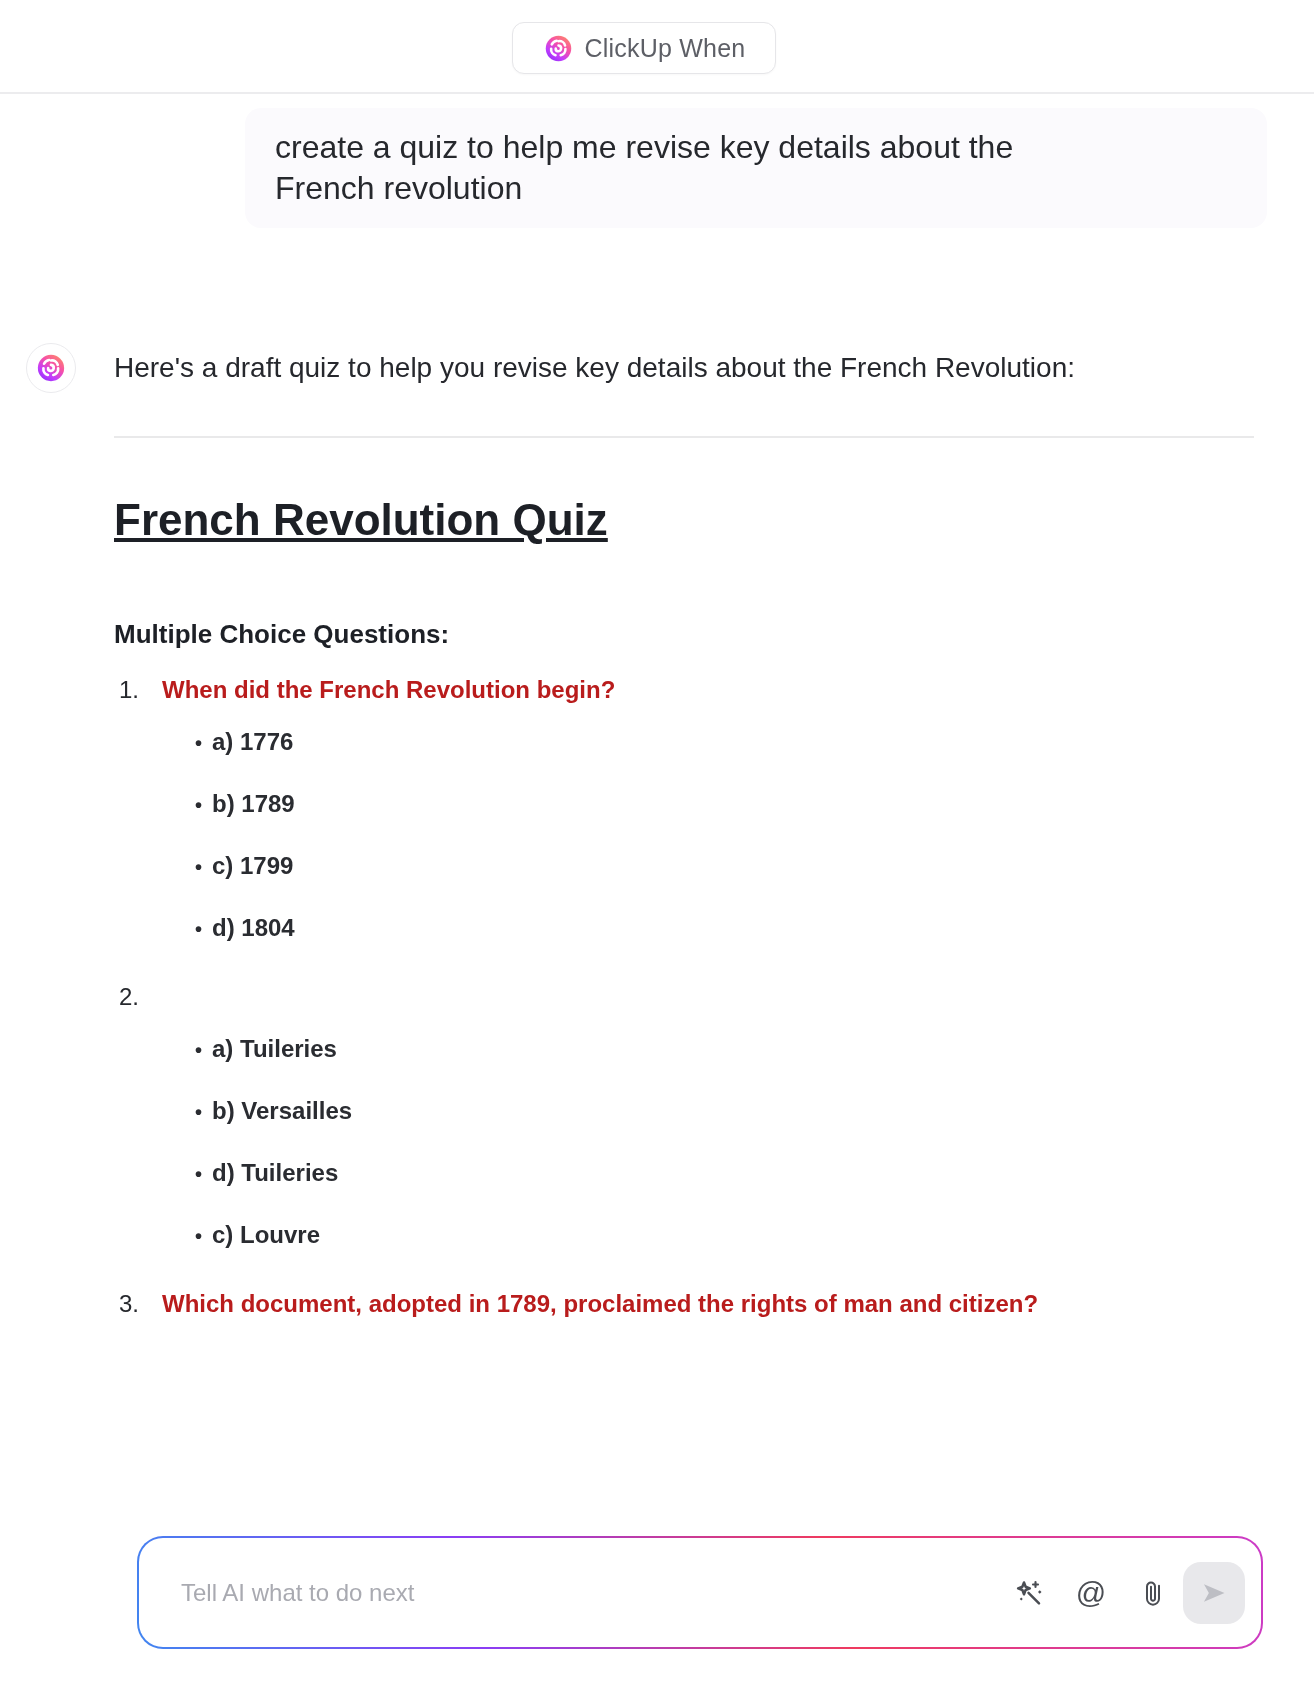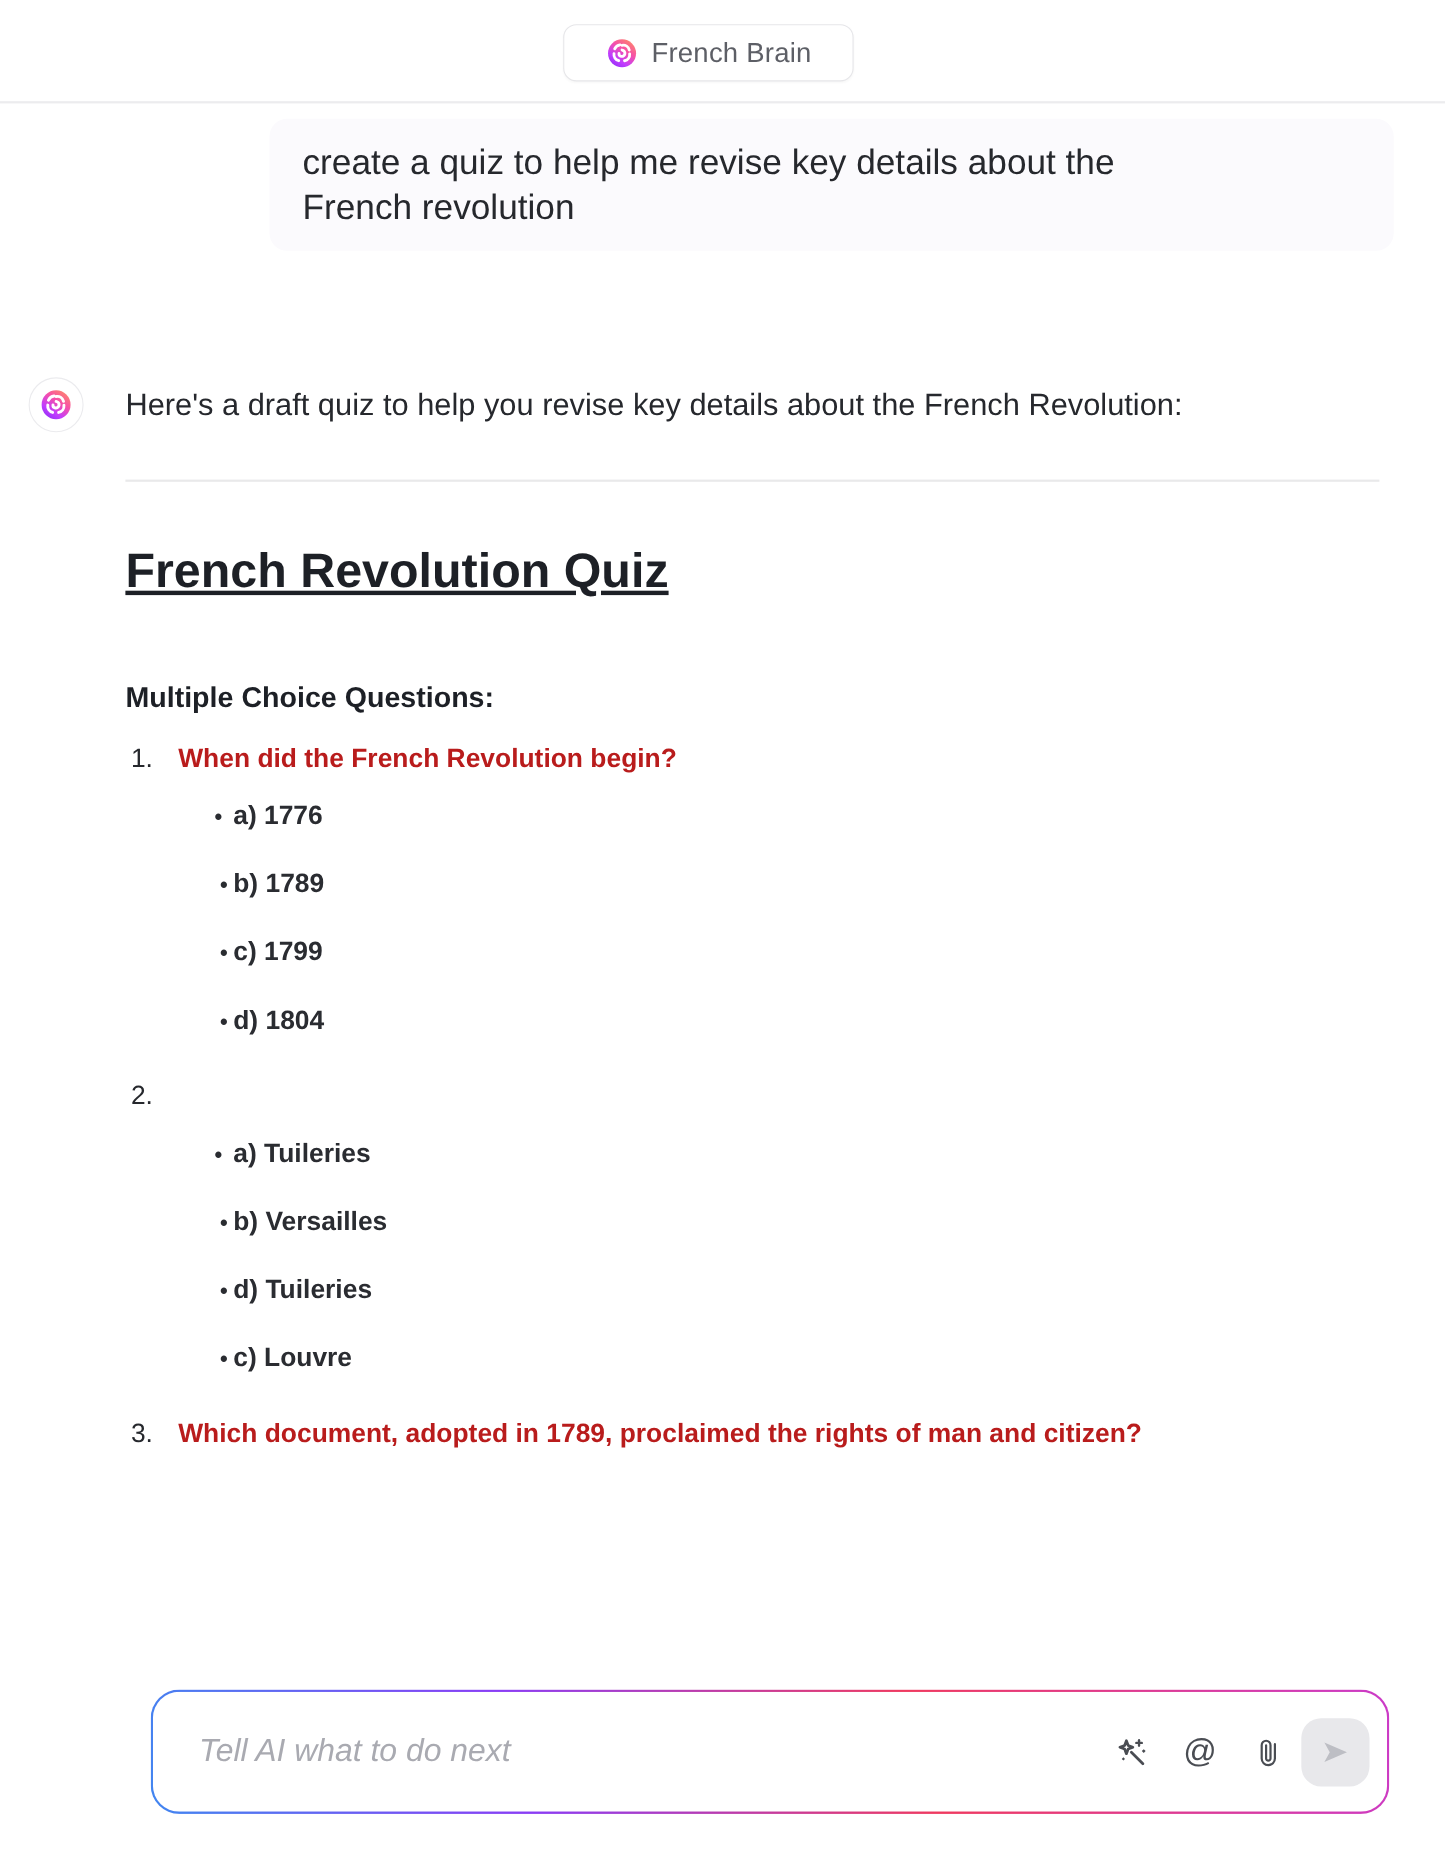--- a/index.html
+++ b/index.html
@@ -40,33 +40,33 @@
   .divider{border:none;height:2px;background:#e9e9ea;margin:51px 0 0 0;}
   .quiz-title{margin:60px 0 0 0;font-size:44px;line-height:44px;font-weight:700;color:#1d2026;text-decoration:underline;}
   .quiz-section{margin:75px 0 0 0;font-size:26px;line-height:34px;font-weight:700;color:#1d2026;}
   ol.questions{list-style:none;margin:17px 0 0 0;padding:0;}
   ol.questions > li + li{margin-top:29px;}
   .q-line{display:flex;font-size:24px;line-height:43px;}
   .q-num{flex:0 0 48px;box-sizing:border-box;padding-left:5px;font-weight:400;color:#26282d;}
   .q-text{font-weight:700;color:#b91c1c;max-width:915px;}
   ul.options{list-style:none;margin:14px 0 0 0;padding:0 0 0 81px;font-weight:bold;}
   ul.options li{display:flex;align-items:baseline;font-size:24px;line-height:34px;color:#2a2c31;}
-  ul.options li + li{margin-top:27px;text-align:center;}
+  ul.options li + li{margin-top:27px;}
   ul.options li::before{content:"•";flex:0 0 17px;font-size:20px;color:#2a2c31;}
   
   .composer-box{
     position:absolute;left:137px;top:1536px;width:1126px;height:113px;box-sizing:border-box;
     border:2.5px solid transparent;border-radius:26px;
     background:linear-gradient(#fff,#fff) padding-box,
                linear-gradient(75deg,#4186f0,#8a3df5 30%,#ef3a5f 62%,#cb3bc8 100%) border-box;
     display:flex;align-items:center;padding:0 16px 0 40px;
   }
   .composer-input{
     flex:1;border:none;outline:none;background:transparent;
-    font-family:"Liberation Sans", sans-serif;font-size:29px;color:#26282d;min-width:0;font-style:italic;
+    font-family:"Liberation Sans", sans-serif;font-size:24px;color:#26282d;min-width:0;
   }
   .composer-input::placeholder{color:#a9aab1;}
   .composer-icons{display:flex;align-items:center;gap:30px;margin-right:14px;}
   .icon-btn{width:32px;height:32px;display:flex;align-items:center;justify-content:center;
     background:none;border:none;padding:0;cursor:pointer;}
   .at-glyph{font-size:30px;color:#4a4d53;font-weight:400;line-height:1;}
   .send-btn{
     width:62px;height:62px;border:none;border-radius:18px;background:#e8e8eb;
     display:flex;align-items:center;justify-content:center;cursor:pointer;padding:0;
   }
@@ -87,21 +87,21 @@
       </defs>
       <circle cx="18" cy="18" r="14.8" fill="url(#brainGrad1)"></circle>
       <g fill="none" stroke="#ffffff" stroke-width="3" stroke-linecap="round">
         <path d="M18 9.5 c3.5 -0.6 6.8 1.6 7.6 5"></path>
         <path d="M26 18.5 c0.4 3.5 -2 6.6 -5.4 7.3"></path>
         <path d="M14.5 25.8 c-3.3 -0.9 -5.5 -4 -5 -7.5"></path>
         <path d="M10.2 13.2 c1.1 -2.3 3.2 -3.8 5.7 -4.2"></path>
         <path d="M18 14.5 c2 0.3 3.3 2 3 4 c-0.3 1.8 -2 3 -3.8 2.7 c-1.5 -0.25 -2.6 -1.6 -2.4 -3.1"></path>
       </g>
     </svg>
-    <span>French Brain</span>
+    <span>ClickUp When</span>
   </div>
 </header>
 
 <div class="user-bubble">
   <p>create a quiz to help me revise key details about the French revolution</p>
 </div>
 
 <div class="ai-avatar">
   <svg width="32" height="32" viewBox="0 0 36 36">
     <defs>

